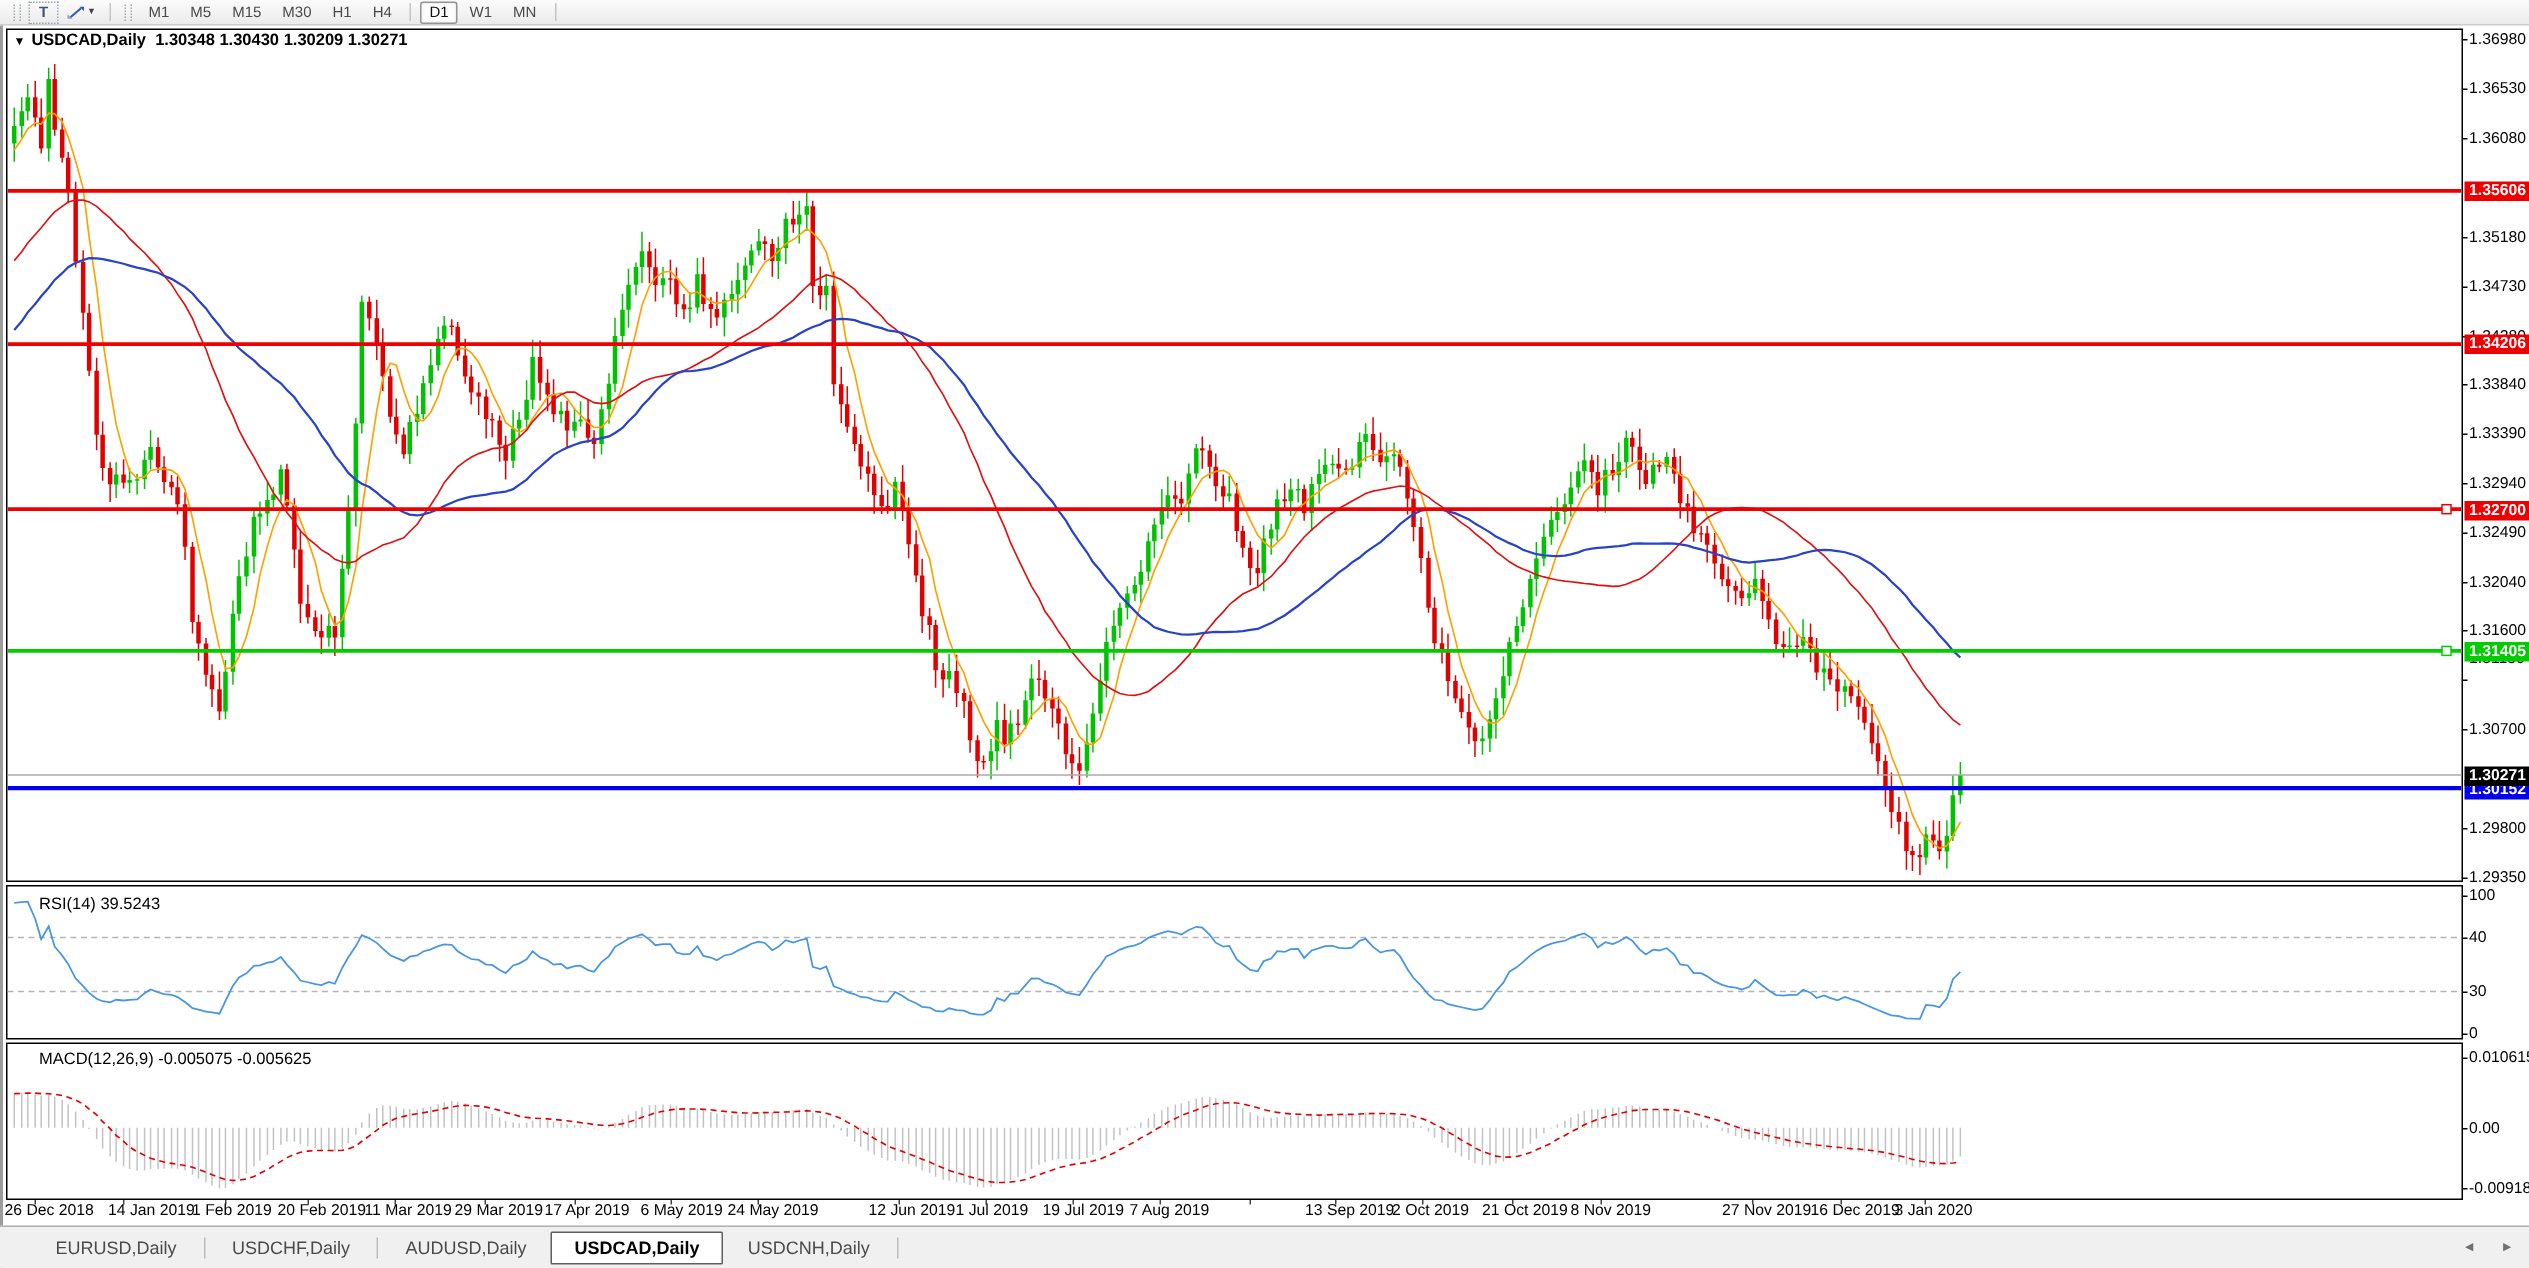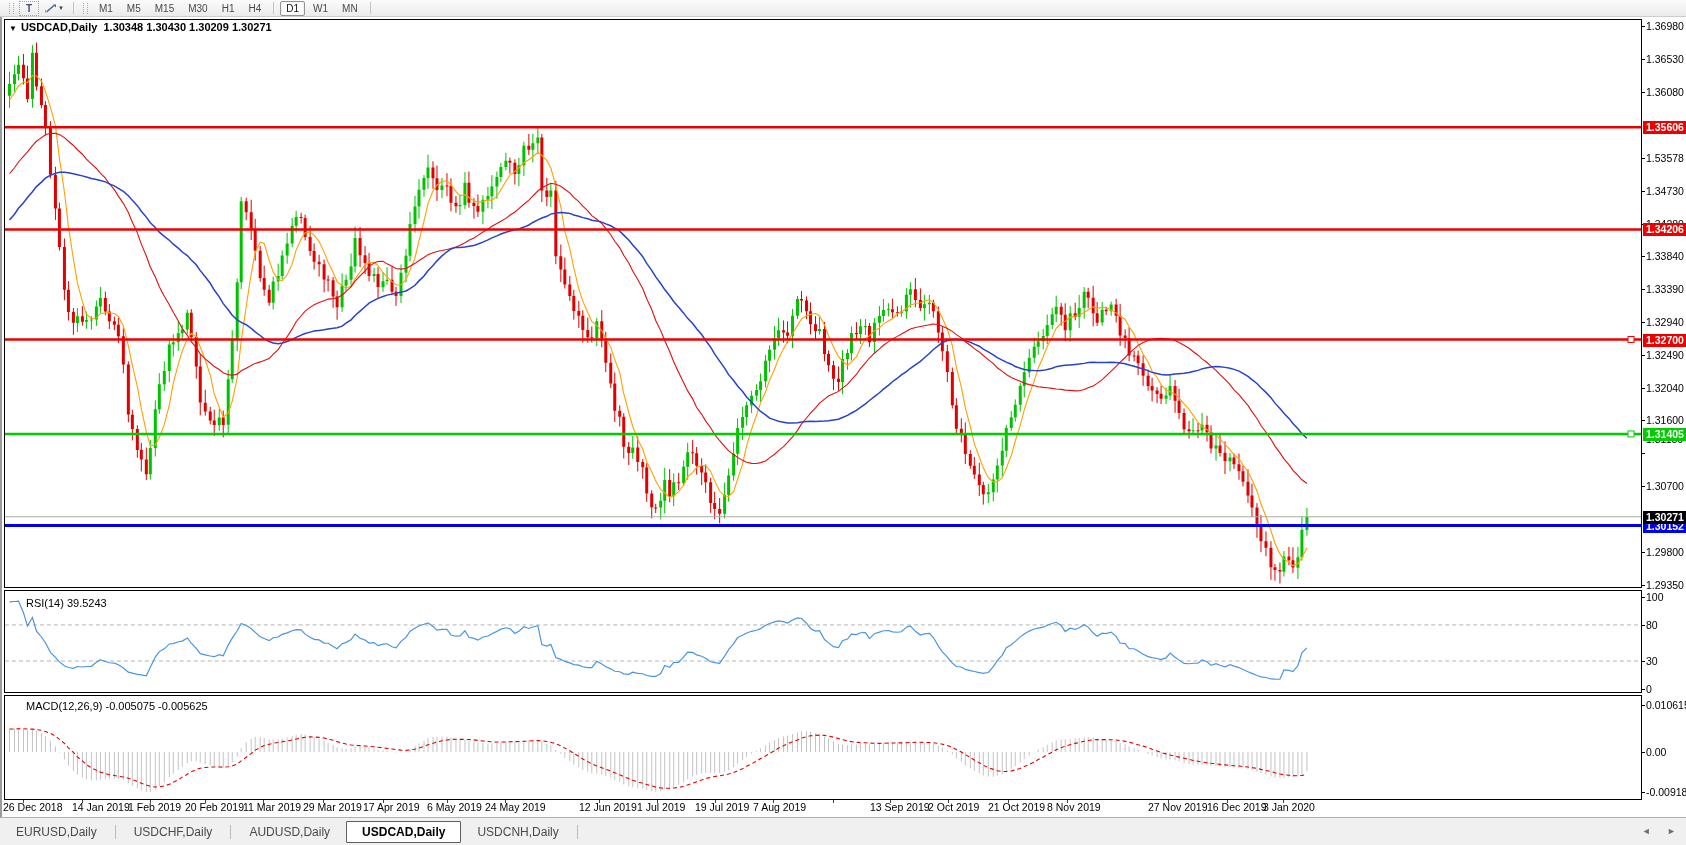--- a/index.html
+++ b/index.html
@@ -23,21 +23,21 @@
   .chart-title{position:absolute;left:9px;top:21px;font-size:11px;font-weight:bold;color:#000;z-index:6;background:transparent;}
   .chart-title .dd{font-size:8px;margin-right:4px;}
   .ind-label{position:absolute;font-size:11px;color:#000;z-index:6;}
   .axis-label{position:absolute;left:1646px;font-size:10.5px;color:#000;height:12px;line-height:12px;z-index:2;}
   .axis-tick{position:absolute;left:1642px;width:3px;height:1px;background:#000;z-index:2;}
   .px-label{position:absolute;left:1643px;width:43px;font-size:10.5px;font-weight:bold;color:#fff;height:13px;
     line-height:13px;padding-left:3px;box-sizing:border-box;z-index:3;}
   .date-label{position:absolute;top:801px;font-size:10.5px;color:#000;white-space:nowrap;}
   .date-tick{position:absolute;top:800px;width:1px;height:3px;background:#444;}
   .tabbar{position:absolute;left:0;top:817px;width:1686px;height:28px;background:#f0f0f0;border-top:1px solid #b0b0b0;
-    display:flex;align-items:center;padding-left:0;box-sizing:border-box;}
+    display:flex;align-items:center;padding-left:21px;box-sizing:border-box;}
   .tab{font-size:12px;color:#4a4a4a;padding:4px 16px;white-space:nowrap;}
   .tab.active{background:#fff;border:1px solid #5f5f5f;font-weight:bold;color:#000;padding:3px 15px;border-radius:1px;}
   .tabsep{width:1px;height:14px;background:#bdbdbd;margin:0 2px;}
   .tab-arrows{position:absolute;right:10px;top:826px;color:#707070;font-size:9px;z-index:5;}
   .tab-arrows span{margin-left:14px;}
 </style>
 </head>
 <body>
 
 <div id="app">
@@ -115,21 +115,21 @@
   <div class="ind-label" style="left:26px;top:700px;">MACD(12,26,9) -0.005075 -0.005625</div>
 
   <div id="right-axis">
       <div class="axis-tick" style="top:26px;"></div>
       <div class="axis-label" style="top:20px;">1.36980</div>
       <div class="axis-tick" style="top:59px;"></div>
       <div class="axis-label" style="top:53px;">1.36530</div>
       <div class="axis-tick" style="top:92px;"></div>
       <div class="axis-label" style="top:86px;">1.36080</div>
       <div class="axis-tick" style="top:158px;"></div>
-      <div class="axis-label" style="top:152px;">1.53578</div>
+      <div class="axis-label" style="top:152px;">1.35180</div>
       <div class="axis-tick" style="top:191px;"></div>
       <div class="axis-label" style="top:185px;">1.34730</div>
       <div class="axis-tick" style="top:224px;"></div>
       <div class="axis-label" style="top:218px;">1.34280</div>
       <div class="axis-tick" style="top:256px;"></div>
       <div class="axis-label" style="top:250px;">1.33840</div>
       <div class="axis-tick" style="top:289px;"></div>
       <div class="axis-label" style="top:283px;">1.33390</div>
       <div class="axis-tick" style="top:322px;"></div>
       <div class="axis-label" style="top:316px;">1.32940</div>
@@ -143,21 +143,21 @@
       <div class="axis-label" style="top:433px;">1.31150</div>
       <div class="axis-tick" style="top:486px;"></div>
       <div class="axis-label" style="top:480px;">1.30700</div>
       <div class="axis-tick" style="top:552px;"></div>
       <div class="axis-label" style="top:546px;">1.29800</div>
       <div class="axis-tick" style="top:585px;"></div>
       <div class="axis-label" style="top:579px;">1.29350</div>
       <div class="axis-tick" style="top:597px;"></div>
       <div class="axis-label" style="top:591px;">100</div>
       <div class="axis-tick" style="top:625px;"></div>
-      <div class="axis-label" style="top:619px;">80</div>
+      <div class="axis-label" style="top:619px;">40</div>
       <div class="axis-tick" style="top:661px;"></div>
       <div class="axis-label" style="top:655px;">30</div>
       <div class="axis-tick" style="top:689px;"></div>
       <div class="axis-label" style="top:683px;">0</div>
       <div class="axis-tick" style="top:705px;"></div>
       <div class="axis-label" style="top:699px;">0.010615</div>
       <div class="axis-tick" style="top:752px;"></div>
       <div class="axis-label" style="top:746px;">0.00</div>
       <div class="axis-tick" style="top:792px;"></div>
       <div class="axis-label" style="top:786px;">-0.009181</div>

